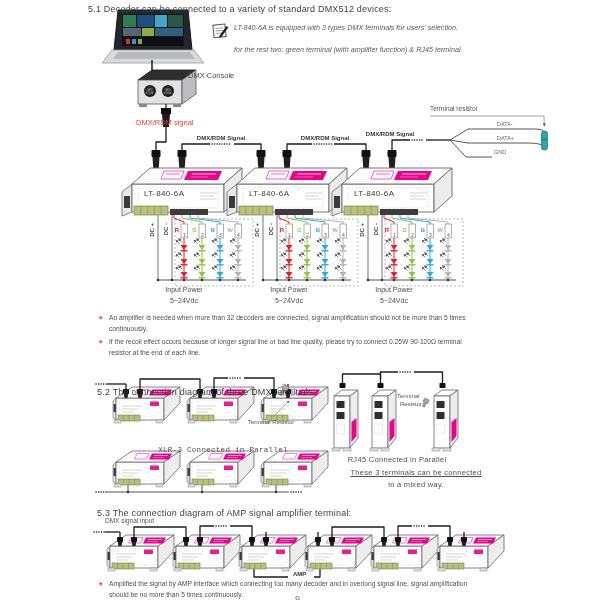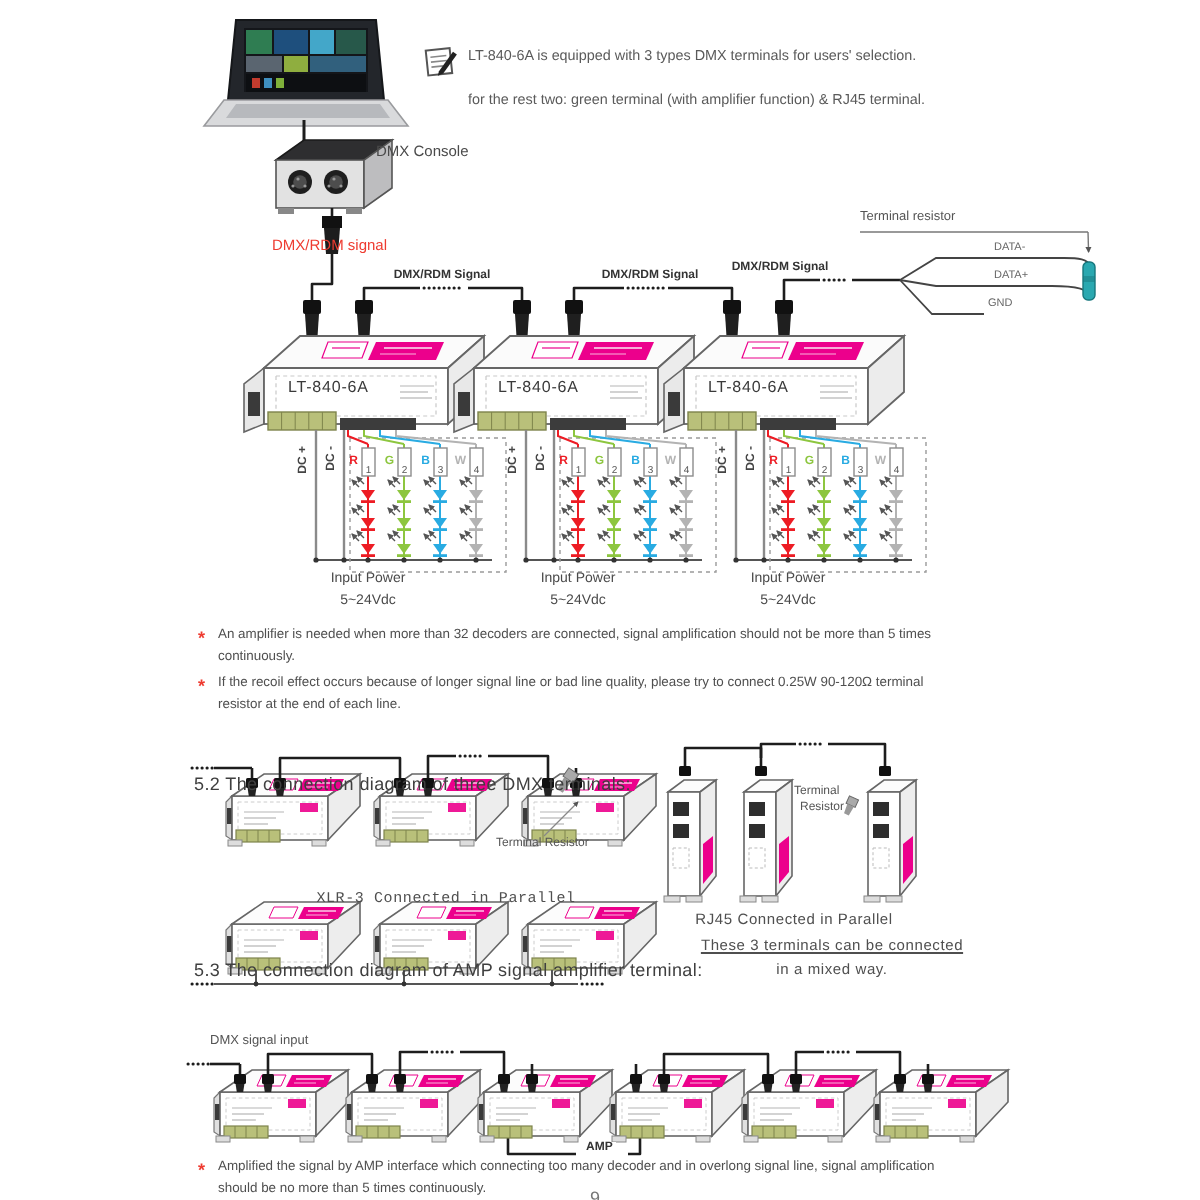--- a/index.html
+++ b/index.html
@@ -1,21 +1,21 @@
 <!DOCTYPE html>
 <html><head>
 <meta charset="utf-8">
 <style>
   html,body{margin:0;padding:0;background:#fff;}
   #stage{position:relative;width:600px;height:600px;background:#fff;overflow:hidden;
          font-family:"Liberation Sans", sans-serif;}
   #diagram-svg{position:absolute;left:0;top:0;z-index:1;}
   .lbl{position:absolute;z-index:2;white-space:nowrap;line-height:1.15;color:#4a4a4a;font-size:7px;}
   .title{font-size:9px;letter-spacing:0.2px;color:#3f3f3f;}
-  .note{font-size:7.2px;color:#5a5a5a;}
+  .note{font-size:7.2px;color:#5a5a5a;font-style:italic;}
   .cap{font-size:7.5px;letter-spacing:0.3px;text-align:center;color:#4f4f4f;}
   .capsm{font-size:6px;color:#555;}
   .tiny{font-size:5.5px;color:#666;}
   .sig{font-size:6px;font-weight:bold;color:#333;width:56px;text-align:center;}
   .red{color:#ee3b30;font-size:7.5px;}
   .bullet{font-size:6.7px;color:#4f4f4f;}
   .bmark{color:#ee3b30;font-size:9px;font-weight:bold;}
   .dc{writing-mode:vertical-rl;transform:rotate(180deg);font-size:6px;font-weight:bold;color:#444;}
   .ip{font-size:7px;color:#4a4a4a;text-align:center;}
   .model{font-size:8px;color:#3a3a3a;letter-spacing:0.4px;}
@@ -893,20 +893,21 @@
           <line x1="14" y1="2" x2="14" y2="7" stroke="#1d1d1d" stroke-width="1.3"></line>
 <rect x="11" y="7" width="6" height="5" rx="0.8" fill="#111"></rect>
 <polygon points="11.8,12 16.2,12 15.6,16 12.4,16" fill="#222"></polygon>
           <line x1="28" y1="2" x2="28" y2="7" stroke="#1d1d1d" stroke-width="1.3"></line>
 <rect x="25" y="7" width="6" height="5" rx="0.8" fill="#111"></rect>
 <polygon points="25.8,12 30.2,12 29.6,16 26.4,16" fill="#222"></polygon>
         </g>
       </g>
     </svg>
 
+  <div class="lbl title" style="left:88px;top:4px;">5.1 Decoder can be connected to a variety of standard DMX512 devices:</div>
 
   <svg class="lbl" style="left:212px;top:22px;" width="18" height="18" viewBox="0 0 18 18">
     <g transform="rotate(-6 9 9)">
       <rect x="1.5" y="2.5" width="12" height="12.5" fill="#fff" stroke="#555" stroke-width="1"></rect>
       <line x1="3.5" y1="6" x2="11.5" y2="6" stroke="#888" stroke-width="0.8"></line>
       <line x1="3.5" y1="8.5" x2="11.5" y2="8.5" stroke="#888" stroke-width="0.8"></line>
       <line x1="3.5" y1="11" x2="9.5" y2="11" stroke="#888" stroke-width="0.8"></line>
       <polygon points="7,13.5 15,4.5 16.8,6 9,14.8 6.2,15.6" fill="#222"></polygon>
     </g>
   </svg>
@@ -934,21 +935,21 @@
 
   <div class="lbl title" style="left:97px;top:363px;margin-top:24px;">5.2 The connection diagram of three DMX terminals:</div>
   <div class="lbl cap" style="left:118px;top:446px;width:210px;font-family:Liberation Mono, monospace;">XLR-3 Connected in Parallel</div>
   <div class="lbl capsm" style="left:248px;top:419px;">Terminal Resistor</div>
   <div class="lbl capsm" style="left:397px;top:393px;">Terminal</div>
   <div class="lbl capsm" style="left:400px;top:401px;">Resistor</div>
   <div class="lbl cap" style="left:330px;top:456px;width:134px;">RJ45 Connected in Parallel</div>
   <div class="lbl cap" style="left:336px;top:469px;width:160px;text-decoration:underline;">These 3 terminals can be connected</div>
   <div class="lbl cap" style="left:336px;top:481px;width:160px;">in a mixed way.</div>
 
-  <div class="lbl title" style="left:97px;top:480px;">5.3 The connection diagram of AMP signal amplifier terminal:</div>
+  <div class="lbl title" style="left:97px;top:508px;">5.3 The connection diagram of AMP signal amplifier terminal:</div>
   <div class="lbl capsm" style="left:105px;top:517px;font-size:6.5px;">DMX signal input</div>
   <div class="lbl amp" style="left:291px;top:571px;">AMP</div>
   <div class="lbl bmark" style="left:99px;top:580px;">*</div>
   <div class="lbl bullet" style="left:109px;top:580px;">Amplified the signal by AMP interface which connecting too many decoder and in overlong signal line, signal amplification</div>
   <div class="lbl bullet" style="left:109px;top:591px;">should be no more than 5 times continuously.</div>
   <div class="lbl pagenum" style="left:295px;top:594px;">9</div>
 <div class="lbl model" style="left: 144px; top: 189px;">LT-840-6A</div>
     <div class="lbl dc" style="left: 149px; top: 223px;">DC +</div>
     <div class="lbl dc" style="left: 163px; top: 223px;">DC -</div>
     <div class="lbl ip" style="left: 144px; top: 286px; width: 80px;">Input Power</div>

